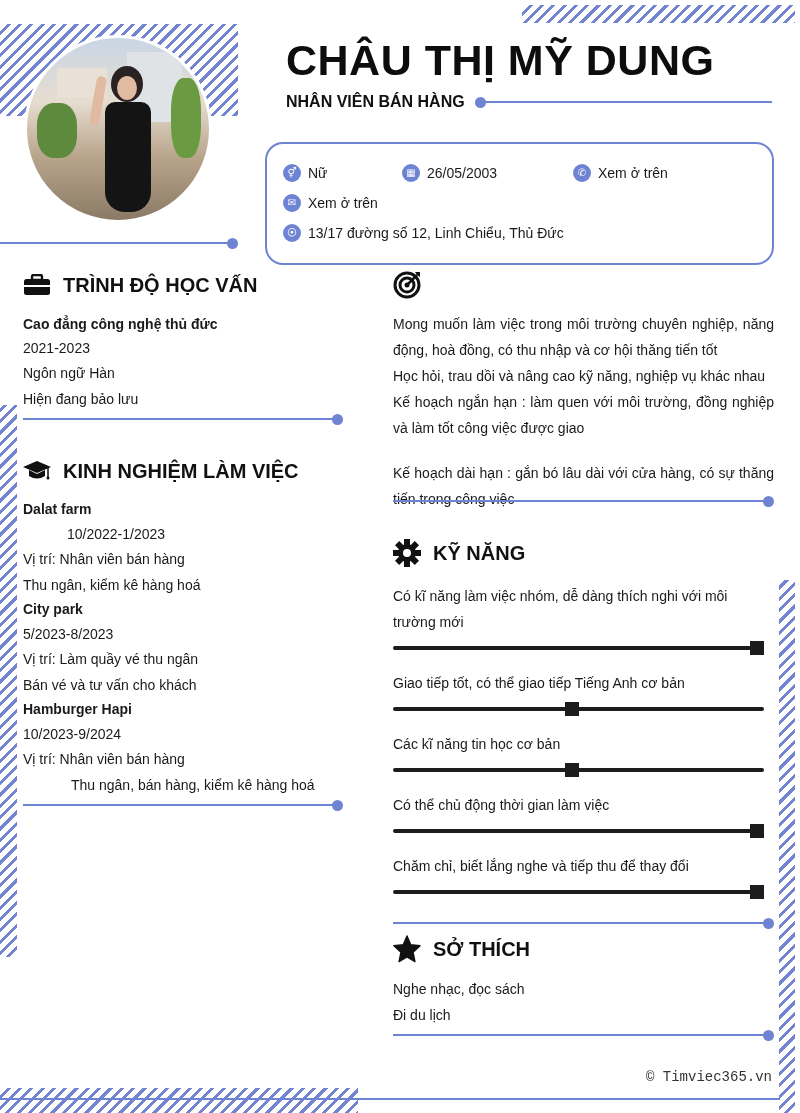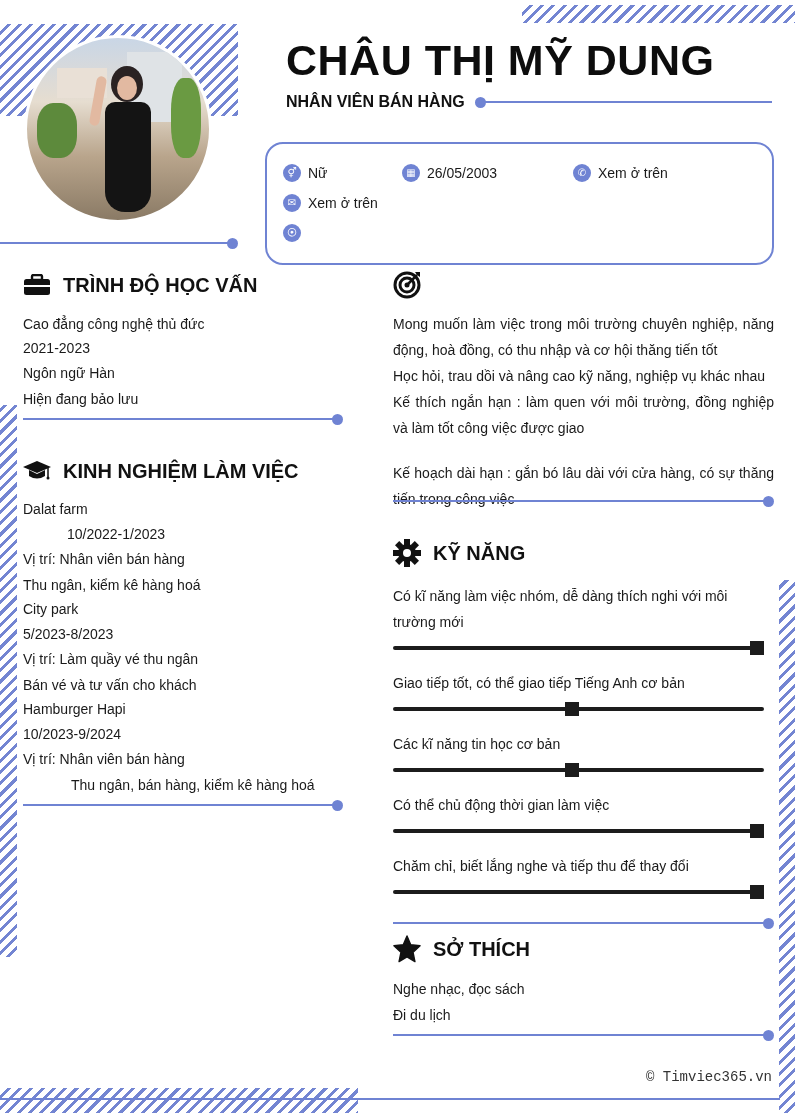--- a/index.html
+++ b/index.html
@@ -43,21 +43,21 @@
   .ci { position: absolute; display: flex; align-items: center; font-size: 14px; color: #1a1a1a; }
   .ci .ic {
     width: 18px; height: 18px; border-radius: 50%; background: #6f83d3; margin-right: 7px;
     display: inline-flex; align-items: center; justify-content: center; color: #fff; font-size: 10px; line-height: 1;
   }
 
   .sec-title { position: absolute; display: flex; align-items: center; font-size: 20px; font-weight: 700; color: #111; }
   .sec-title .sicon { width: 28px; height: 28px; margin-right: 12px; display: inline-flex; align-items: center; justify-content: center; }
 
   .txt { position: absolute; font-size: 14px; color: #1a1a1a; line-height: 18px; }
-  .txt.b { font-weight: 400; }
+  .txt.b { font-weight: 700; }
   .para { position: absolute; font-size: 14px; color: #1a1a1a; line-height: 26px; text-align: justify; }
 
   .skill-track { position: absolute; left: 393px; width: 371px; height: 4px; background: #1c1c1c; border-radius: 2px; }
   .skill-thumb { position: absolute; width: 14px; height: 14px; background: #1c1c1c; top: -5px; }
 
   .footer { position: absolute; right: 28px; top: 1069px; font-family: "Liberation Mono", "DejaVu Sans Mono", monospace; font-size: 14px; color: #333; }
 </style>
 </head>
 <body>
 
@@ -100,20 +100,21 @@
 <div class="ci" style="left:573px;top:164px;">
   <span class="ic">✆</span>
   <span>Xem ở trên</span>
 </div>
 <div class="ci" style="left:283px;top:194px;">
   <span class="ic">✉</span>
   <span>Xem ở trên</span>
 </div>
 <div class="ci" style="left:283px;top:224px;">
   <span class="ic">⦿</span>
+  <span>13/17 đường số 12, Linh Chiểu, Thủ Đức</span>
 </div>
 
 <div class="sec-title" style="left:23px;top:271px;">
   <span class="sicon">
     <svg width="26" height="22" viewBox="0 0 26 22">
         <rect x="8" y="1" width="10" height="5" rx="1.5" fill="none" stroke="#111" stroke-width="2.4"></rect>
         <rect x="0" y="5" width="26" height="16" rx="2.5" fill="#111"></rect>
         <rect x="0" y="11" width="26" height="2" fill="#fff"></rect>
       </svg>
   </span>
@@ -161,21 +162,21 @@
         <circle cx="14" cy="14" r="12" fill="none" stroke="#111" stroke-width="3"></circle>
         <circle cx="14" cy="14" r="7" fill="none" stroke="#111" stroke-width="3"></circle>
         <circle cx="14" cy="14" r="2.5" fill="#111"></circle>
         <line x1="14" y1="14" x2="24" y2="4" stroke="#111" stroke-width="2.5"></line>
         <polygon points="22,1 27,1 27,6 24,4" fill="#111"></polygon>
       </svg>
   </span>
 </div>
 <div class="para" style="left:393px;top:311px;width:381px;">Mong muốn làm việc trong môi trường chuyên nghiệp, năng động, hoà đồng, có thu nhập và cơ hội thăng tiến tốt</div>
 <div class="para" style="left:393px;top:363px;width:381px;">Học hỏi, trau dồi và nâng cao kỹ năng, nghiệp vụ khác nhau</div>
-<div class="para" style="left:393px;top:389px;width:381px;">Kế thích ngắn hạn : làm quen với môi trường, đồng nghiệp và làm tốt công việc được giao</div>
+<div class="para" style="left:393px;top:389px;width:381px;">Kế hoạch ngắn hạn : làm quen với môi trường, đồng nghiệp và làm tốt công việc được giao</div>
 <div class="para" style="left:393px;top:460px;width:381px;">Kế hoạch dài hạn : gắn bó lâu dài với cửa hàng, có sự thăng tiến trong công việc</div>
 <div class="hline" style="left:393px;top:500px;width:372px;"></div>
 <div class="dot" style="left:763px;top:496px;"></div>
 
 <div class="sec-title" style="left:393px;top:539px;">
   <span class="sicon">
     <svg width="28" height="28" viewBox="0 0 28 28">
         <g fill="#111">
           <circle cx="14" cy="14" r="9"></circle>
           <rect x="11" y="0" width="6" height="6"></rect>

